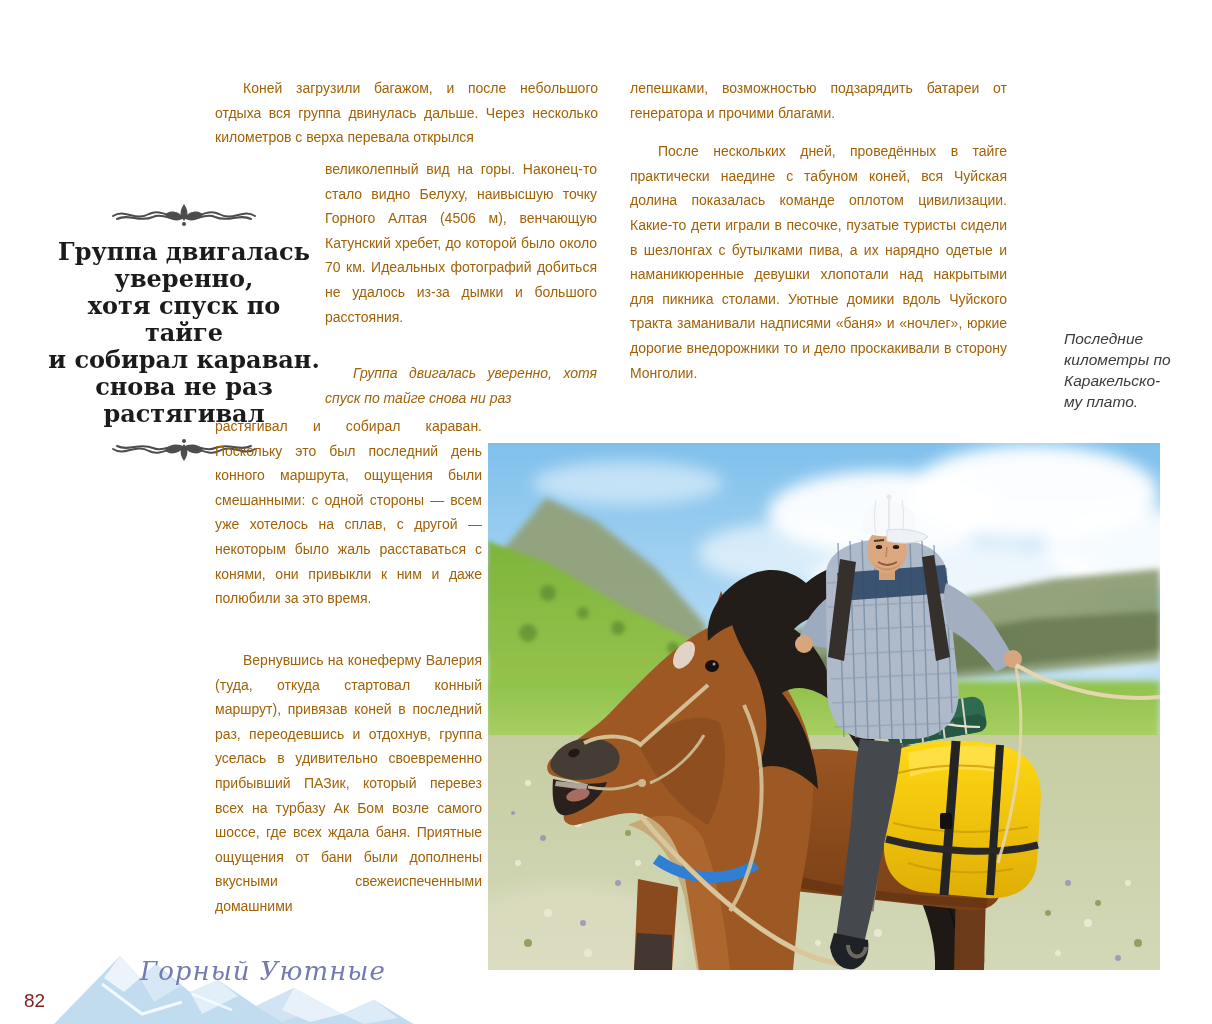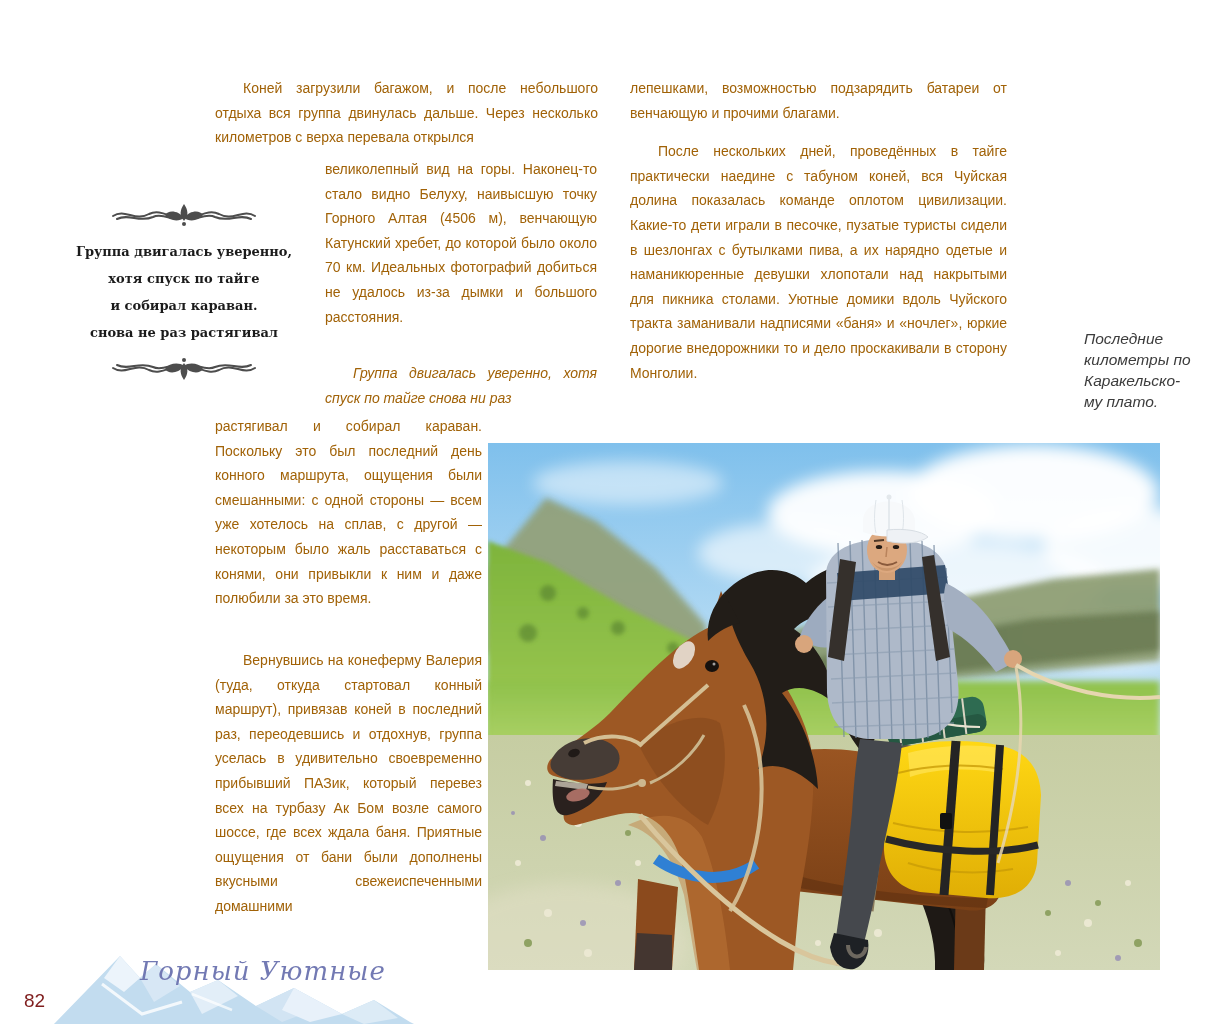--- a/index.html
+++ b/index.html
@@ -10,28 +10,28 @@
   .body-text {
     position:absolute; font-size:14px; line-height:24.6px;
     text-align:justify; color:#a16207;
   }
   .body-text p { margin:0 0 14px 0; }
   .indent { text-indent:28px; }
 
   .pull-quote {
     position:absolute; left:45px; top:202px; width:278px; text-align:center;
     font-family:"DejaVu Serif","Liberation Serif",serif; font-weight:bold;
-    font-size:13px; line-height:27px; color:#1b1b1b;
+    font-size:24px; line-height:27px; color:#1b1b1b;
   }
   .pull-quote .orn { display:block; margin:0 auto 10px auto; }
   .pull-quote .orn.bottom { margin:10px auto 0 auto; }
 
   .caption {
     position:absolute; left:1064px; top:328px; width:112px;
-    font-style:italic; font-size:15.5px; line-height:21px; color:#3c3c3c;margin-left:20px;
+    font-style:italic; font-size:15.5px; line-height:21px; color:#3c3c3c;
   }
 
   .photo {
     position:absolute; left:488px; top:443px; width:672px; height:527px;
     overflow:hidden; background:#bcd8ef;
   }
 
   .pagenum {
     position:absolute; left:24px; top:990px; font-size:19px; color:#7f1d1d;
   }
@@ -87,21 +87,21 @@
     </svg>
   </div>
 
   <div class="body-text indent" style="left:325px; top:361px; width:272px;font-style:italic;">Группа двигалась уверенно, хотя спуск по тайге снова ни раз</div>
 
   <div class="body-text" style="left:215px; top:414px; width:267px;">растягивал и собирал караван. Поскольку это был последний день конного маршрута, ощущения были смешанными: с одной стороны — всем уже хотелось на сплав, с другой — некоторым было жаль расставаться с конями, они привыкли к ним и даже полюбили за это время.</div>
 
   <div class="body-text indent" style="left:215px; top:648px; width:267px;">Вернувшись на конеферму Валерия (туда, откуда стартовал конный маршрут), привязав коней в последний раз, переодевшись и отдохнув, группа уселась в удивительно своевременно прибывший ПАЗик, который перевез всех на турбазу Ак Бом возле самого шоссе, где всех ждала баня. Приятные ощущения от бани были дополнены вкусными свежеиспеченными домашними</div>
 
   <div class="body-text" style="left:630px; top:76px; width:377px;">
-    <p>лепешками, возможностью подзарядить батареи от венчающую и прочими благами.</p>
+    <p>лепешками, возможностью подзарядить батареи от генератора и прочими благами.</p>
     <p class="indent">После нескольких дней, проведённых в тайге практически наедине с табуном коней, вся Чуйская долина показалась команде оплотом цивилизации. Какие-то дети играли в песочке, пузатые туристы сидели в шезлонгах с бутылками пива, а их нарядно одетые и наманикюренные девушки хлопотали над накрытыми для пикника столами. Уютные домики вдоль Чуйского тракта заманивали надписями «баня» и «ночлег», юркие дорогие внедорожники то и дело проскакивали в сторону Монголии.</p>
   </div>
 
   <div class="caption">
     <div>Последние</div>
     <div>километры по</div>
     <div>Каракельско-</div>
     <div>му плато.</div>
   </div>
 

